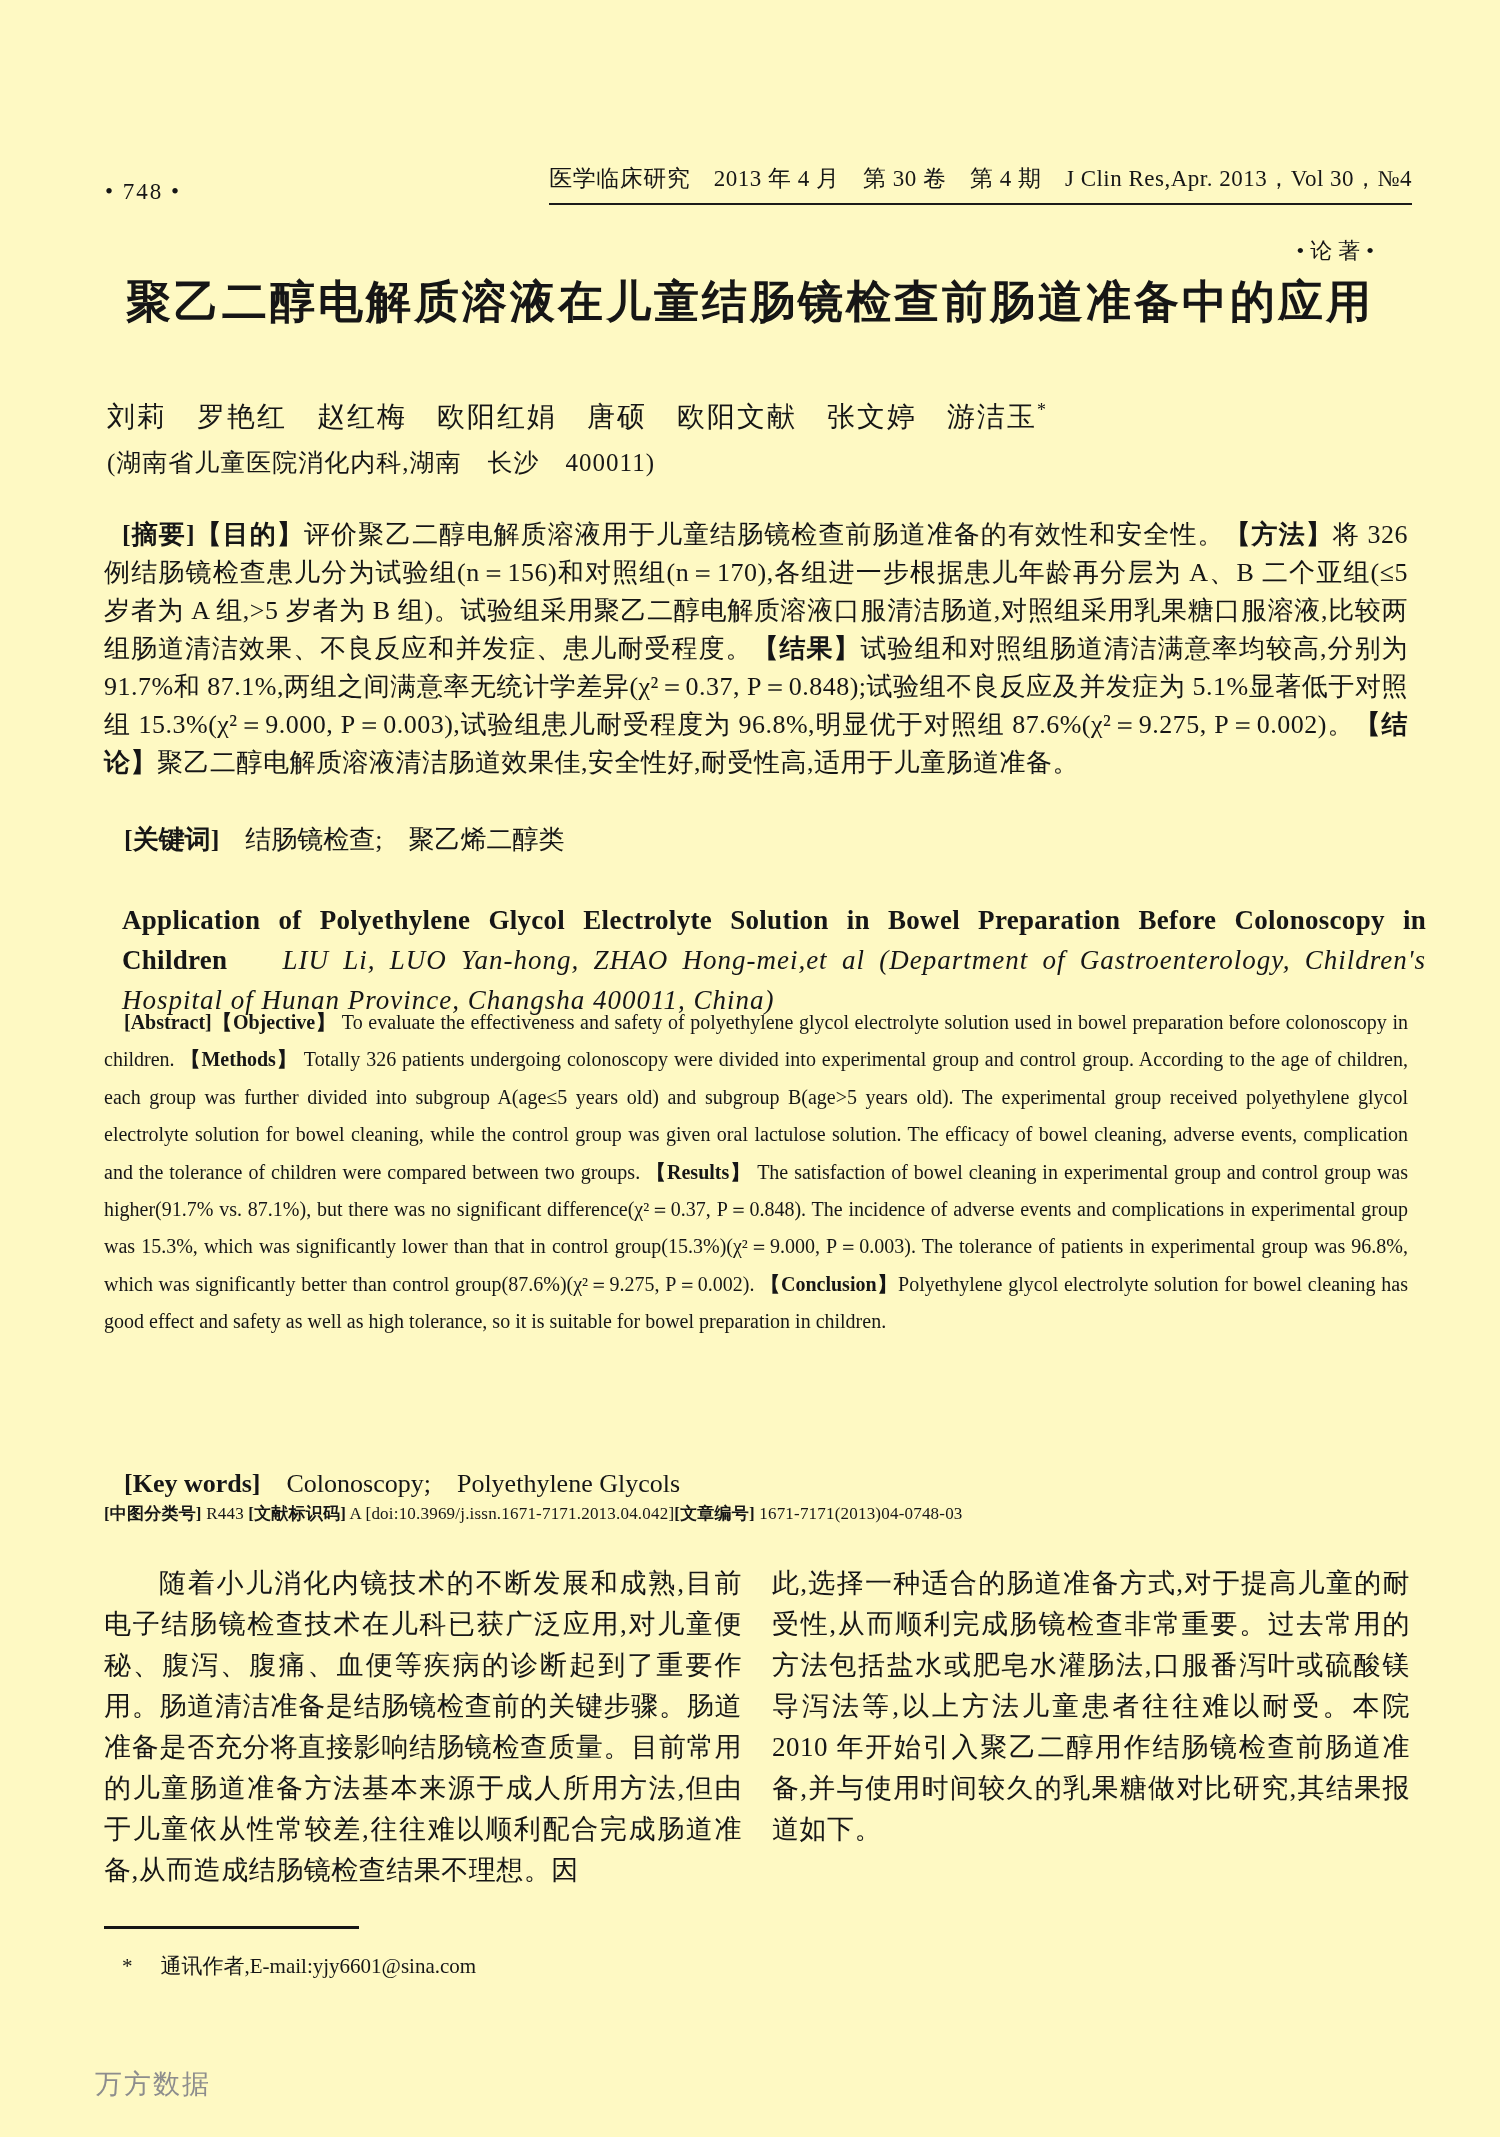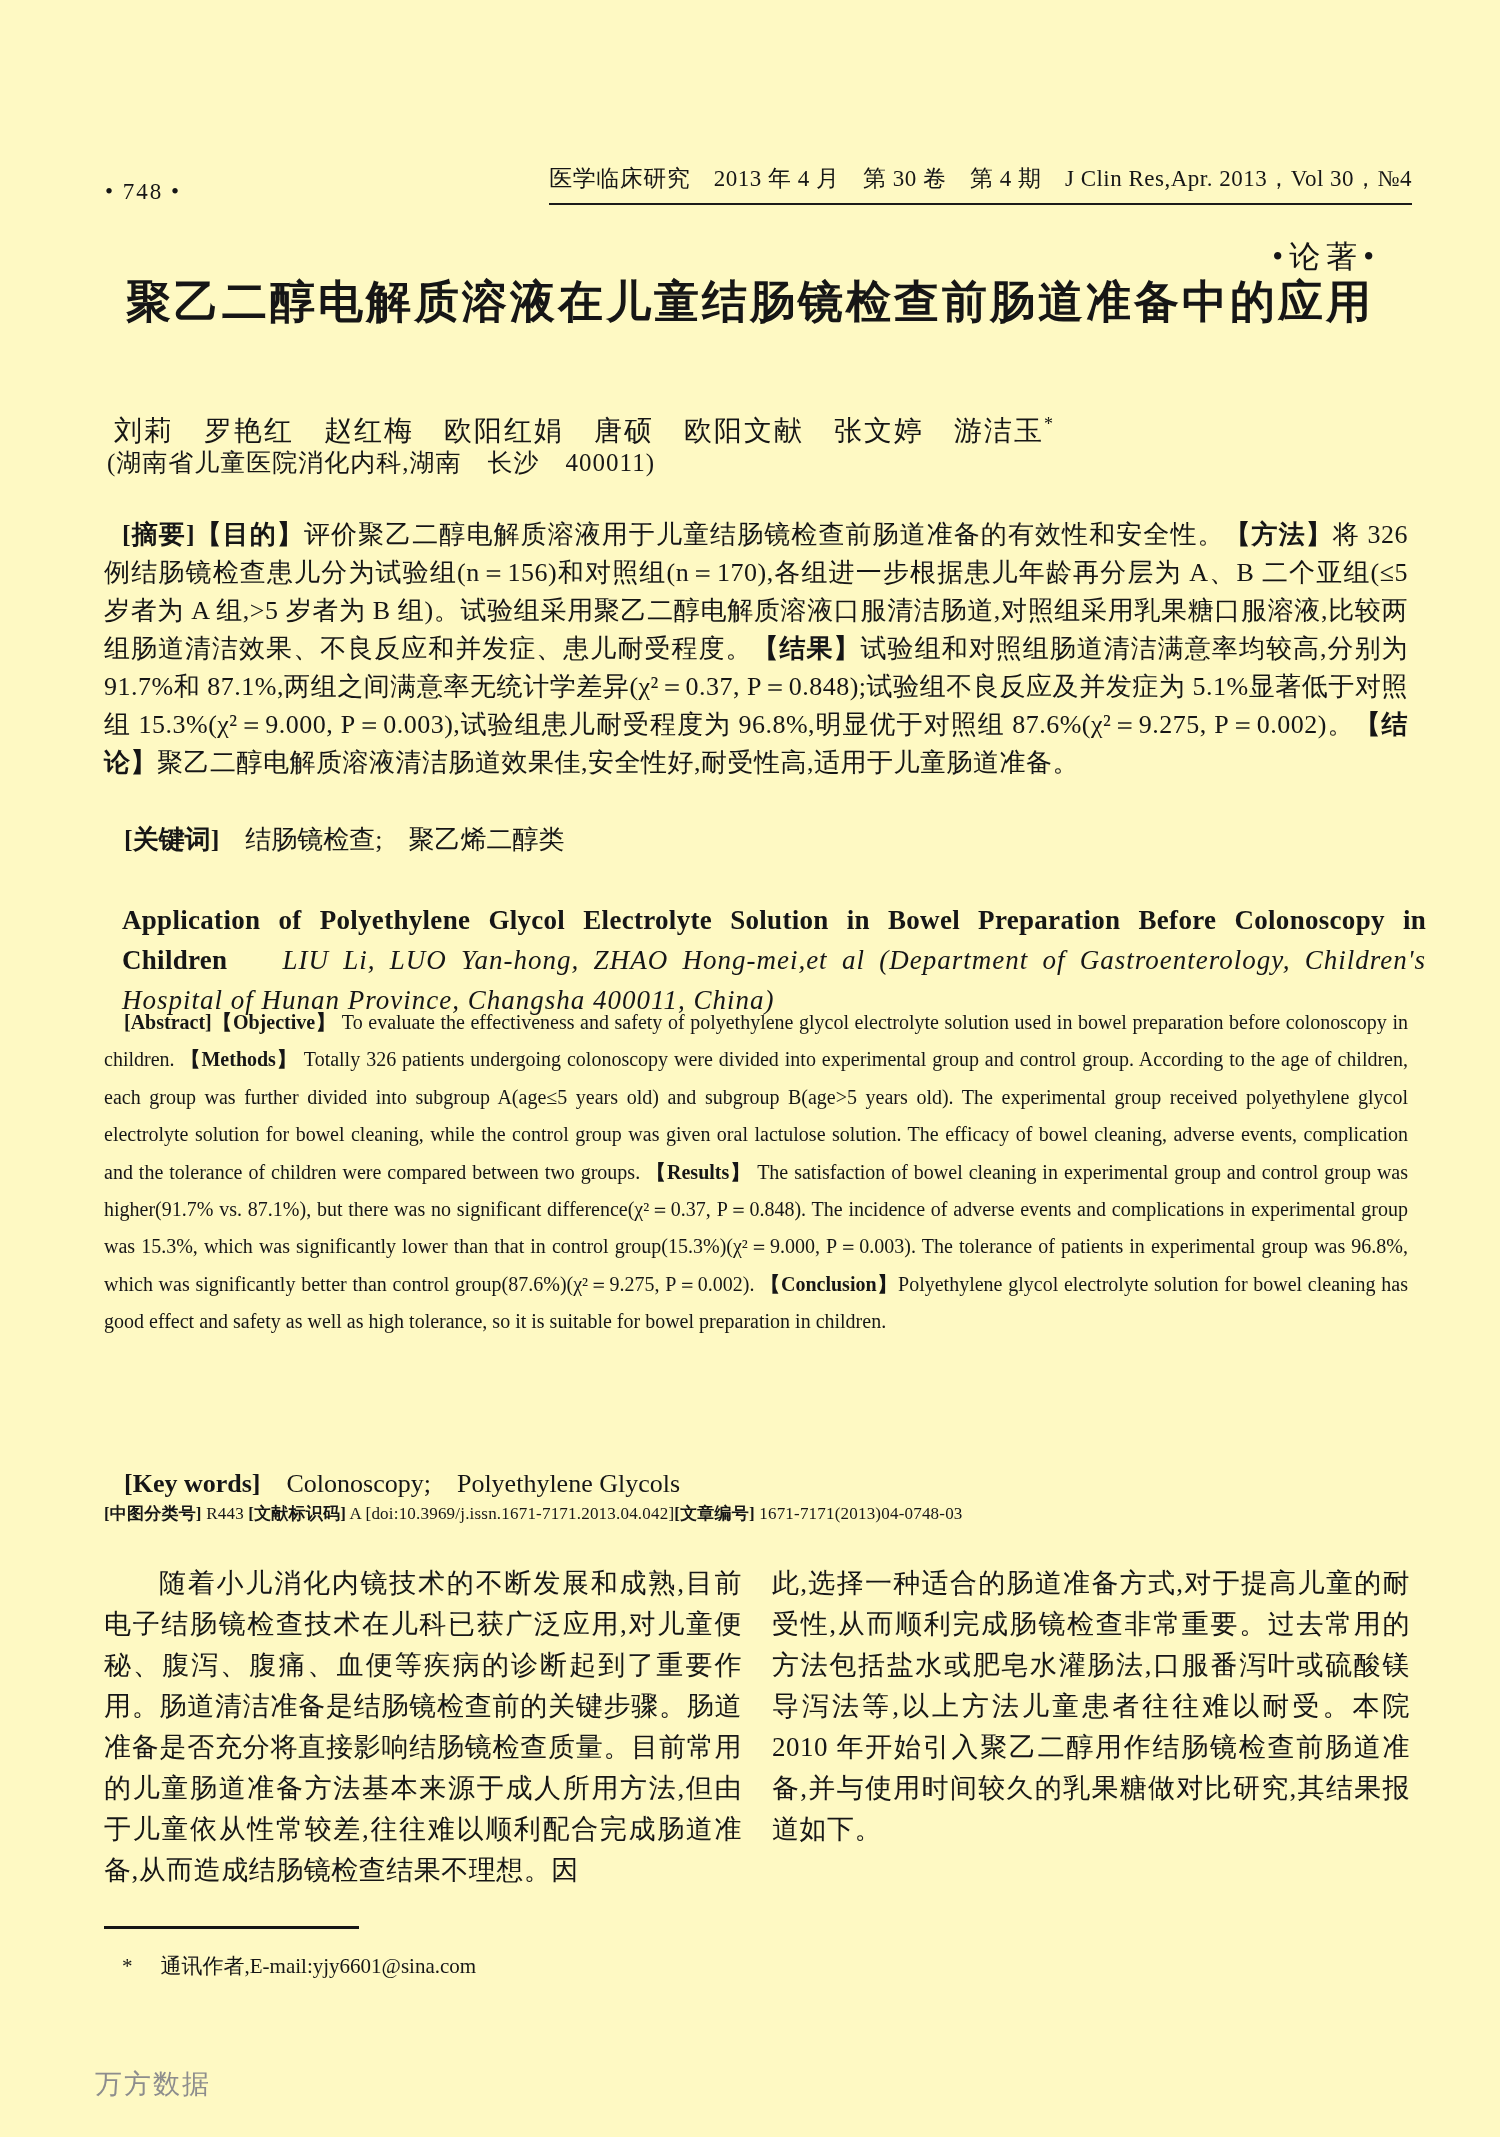--- a/index.html
+++ b/index.html
@@ -20,32 +20,32 @@
   }
   .pageno{letter-spacing:2px;}
   .jline{
     border-bottom:2px solid #1c1c1c;
     padding-bottom:9px;
     letter-spacing:0.5px;
     white-space:nowrap;
   }
   .article-type{
     position:absolute;top:236px;right:120px;
-    font-size:31px;letter-spacing:6px;
+    font-size:22px;letter-spacing:6px;
     font-family:"Liberation Serif","DejaVu Serif",serif;
   }
   .title-cn{
     position:absolute;top:272px;left:0;width:100%;
     margin:0;text-align:center;
     font-family:"Liberation Sans","DejaVu Sans",sans-serif;
     font-size:45px;font-weight:700;letter-spacing:3px;
   }
   .authors{
-    position:absolute;top:412px;left:107px;
-    font-size:28px;letter-spacing:2px;margin-left:7px;
+    position:absolute;top:398px;left:107px;
+    font-size:28px;letter-spacing:2px;
   }
   .authors sup{font-size:18px;}
   .affiliation{
     position:absolute;top:446px;left:107px;
     font-size:25px;letter-spacing:1px;
   }
   .abstract-cn{
     position:absolute;top:516px;left:104px;width:1304px;
     margin:0;
     font-size:26px;line-height:38px;

